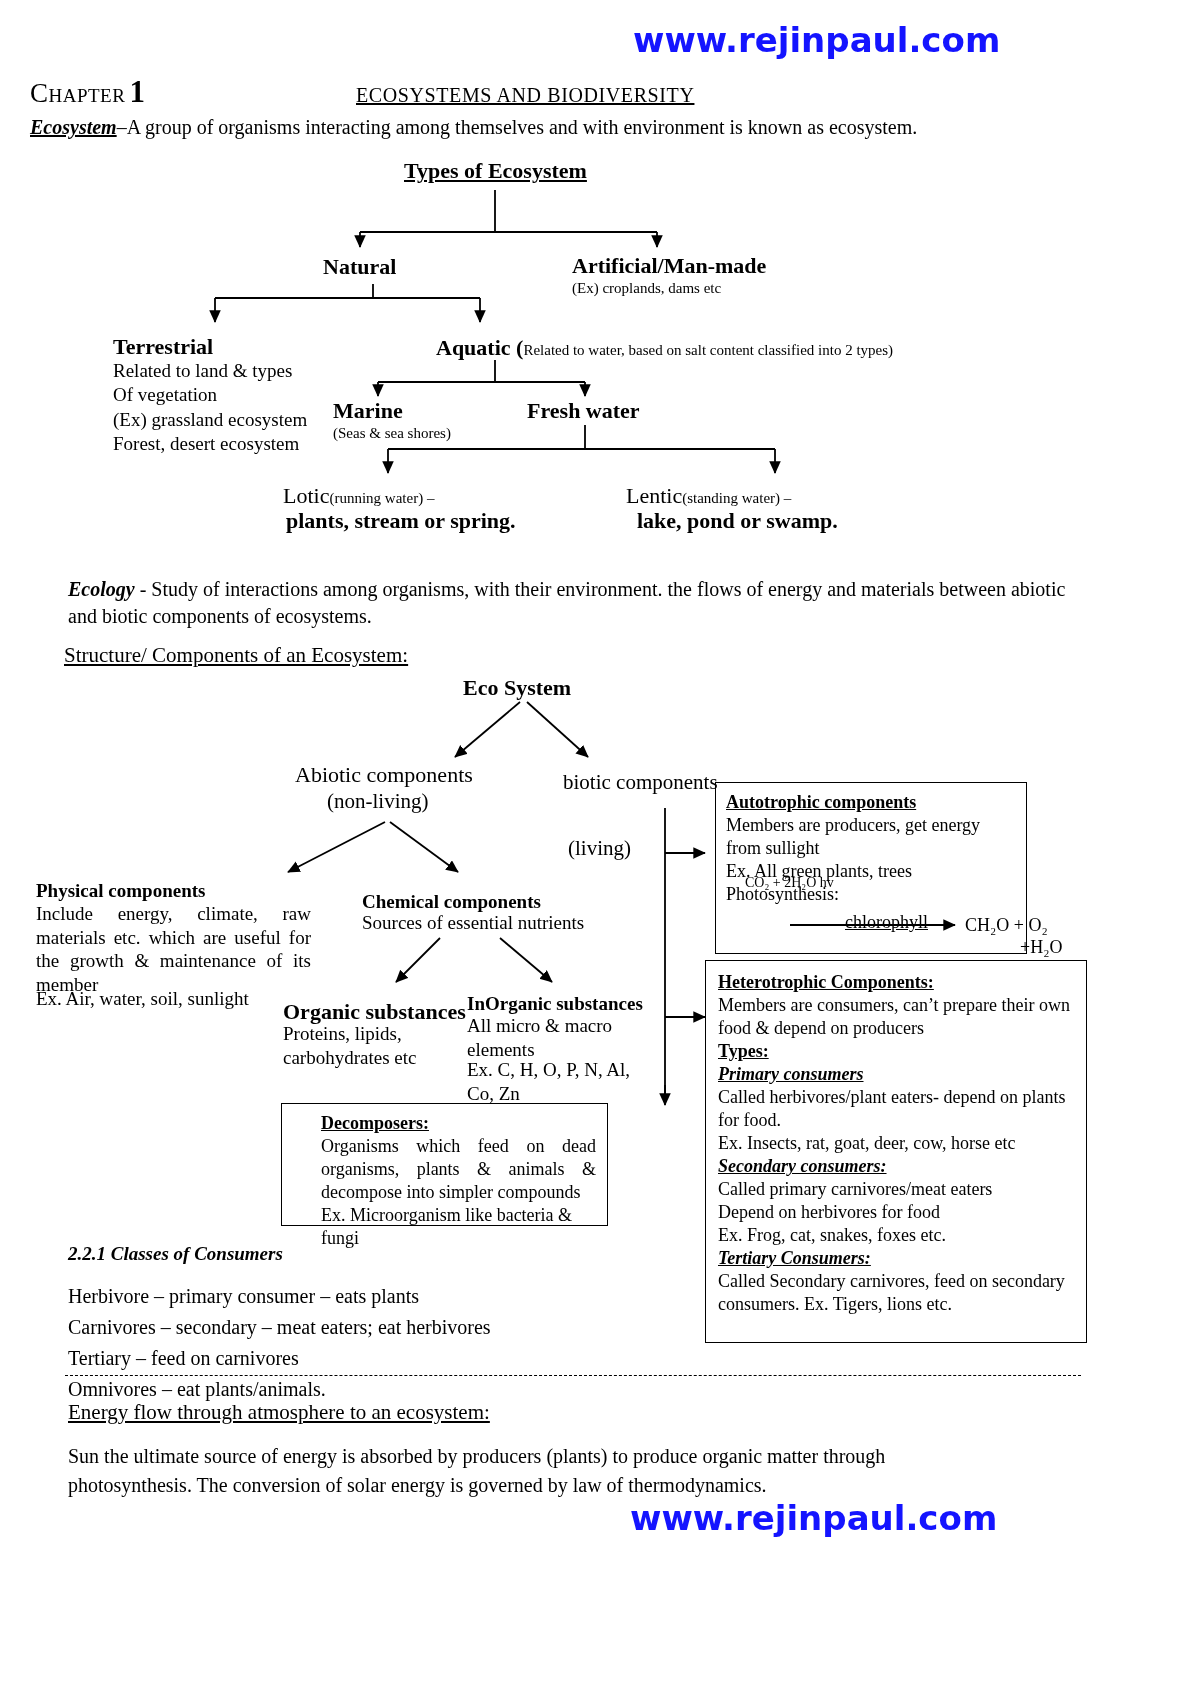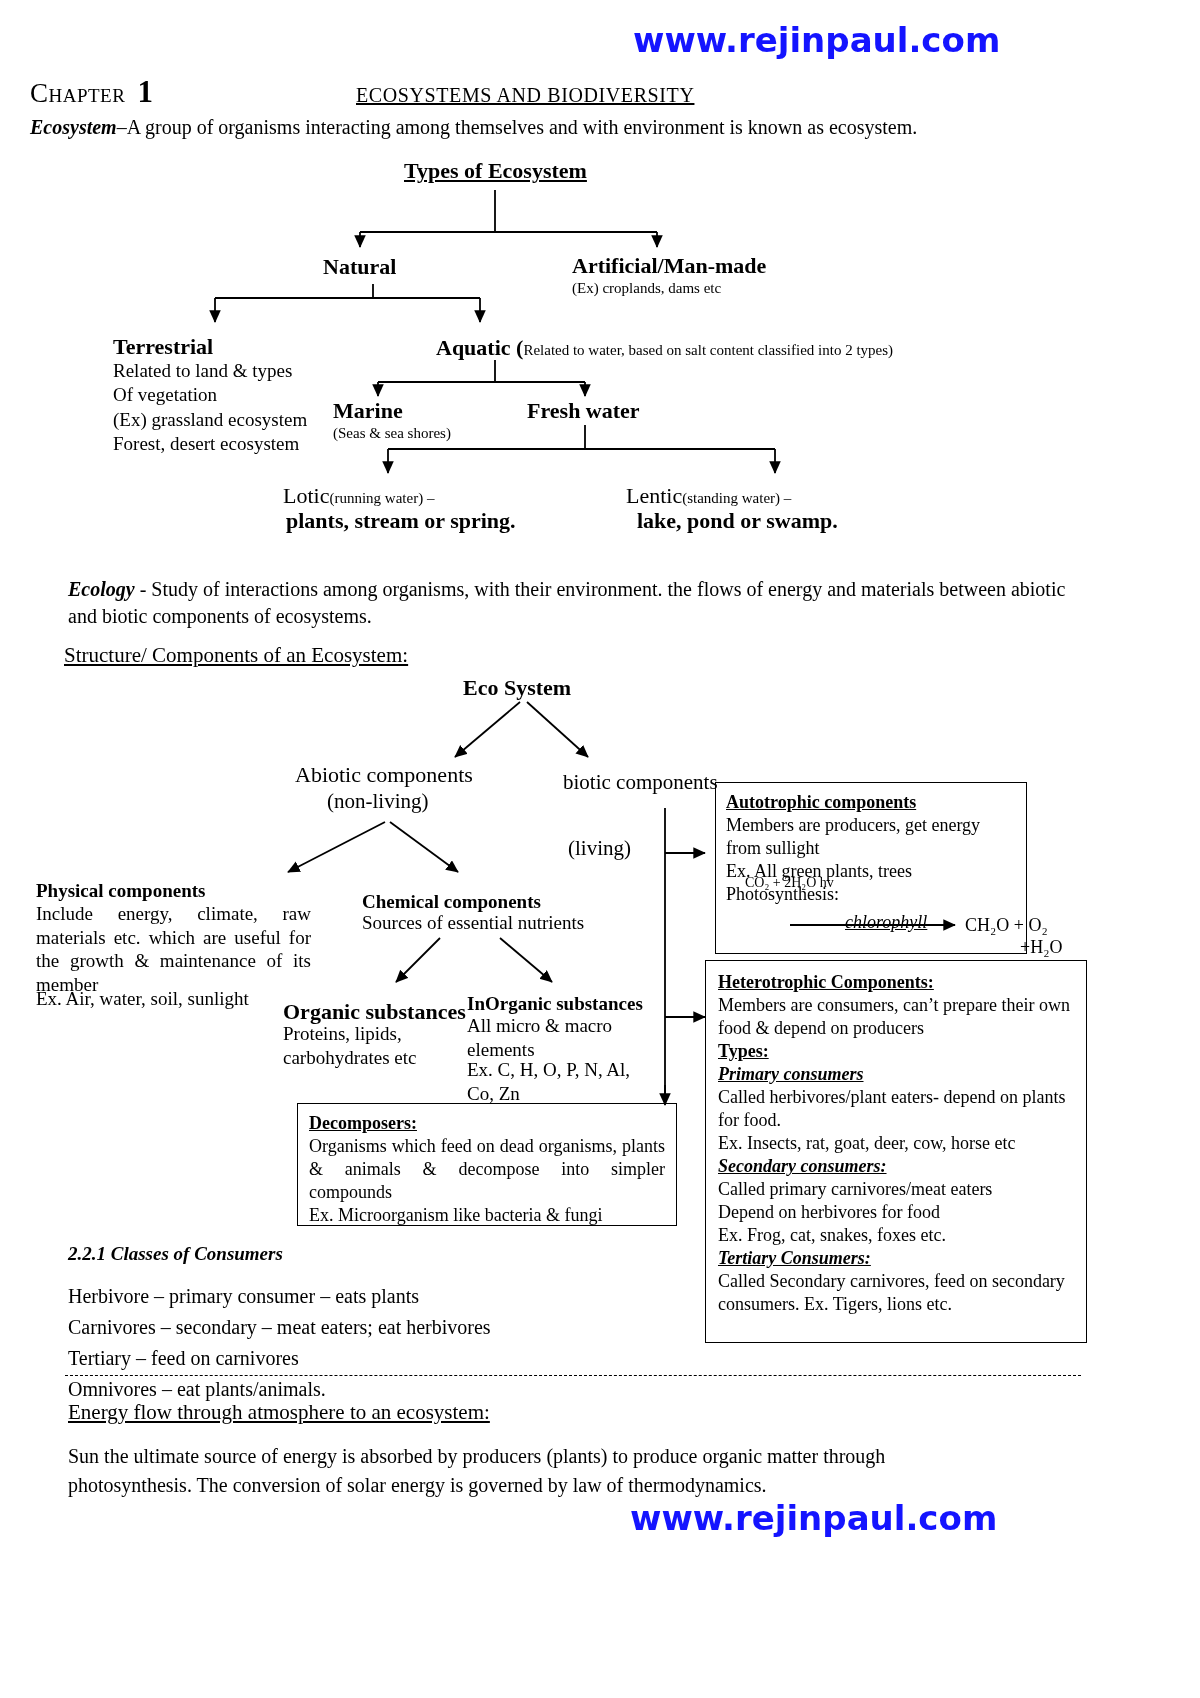--- a/index.html
+++ b/index.html
@@ -18,33 +18,33 @@
     font-family:"DejaVu Sans", sans-serif;
     color:#1414ff;
     font-size:34px;
     font-weight:bold;
     letter-spacing:0px;
   }
   .chapter-label { font-size:27px; font-variant:small-caps; letter-spacing:0.5px; }
   .chapter-num { font-size:31px; font-weight:bold; }
   .chapter-title { font-size:20px; letter-spacing:0.6px; text-decoration:underline; }
   .body-text { font-size:20px; line-height:1.35; }
-  .ital-u { font-style:italic; font-weight:bold; }
+  .ital-u { font-style:italic; font-weight:bold; text-decoration:underline; }
   .ital { font-style:italic; font-weight:bold; }
   .sec-head { font-size:21px; text-decoration:underline; }
   .center-head { font-size:22px; font-weight:bold; text-decoration:underline; }
 
   .n-big { font-size:22px; font-weight:bold; }
   .n-med { font-size:21px; font-weight:bold; }
   .n-sm { font-size:15px; }
   .n-reg { font-size:19px; }
 
   .box { border:1.5px solid #000; box-sizing:border-box; }
   .box-inner { padding:8px 10px; font-size:18px; line-height:1.28; }
-  .u { text-decoration:underline;font-style:italic; }
+  .u { text-decoration:underline; }
   .b { font-weight:bold; }
   .i { font-style:italic; }
   .bu { font-weight:bold; text-decoration:underline; }
   .biu { font-weight:bold; font-style:italic; text-decoration:underline; }
 
   .dashed-rule {
     border-top:1.5px dashed #000;
     width:1016px;
   }
 
@@ -94,21 +94,21 @@
     <line x1="665" y1="808" x2="665" y2="1100" stroke="#000" stroke-width="1.8"></line>
     <line x1="665" y1="853" x2="705" y2="853" stroke="#000" stroke-width="1.8" marker-end="url(#ah)"></line>
     <line x1="665" y1="1017" x2="705" y2="1017" stroke="#000" stroke-width="1.8" marker-end="url(#ah)"></line>
     <line x1="665" y1="1085" x2="665" y2="1105" stroke="#000" stroke-width="1.8" marker-end="url(#ah)"></line>
 
     <line x1="790" y1="925" x2="955" y2="925" stroke="#000" stroke-width="1.8" marker-end="url(#ah)"></line>
   </svg>
 
   <div class="abs watermark" style="left:633px; top:20px;">www.rejinpaul.com</div>
 
-  <div class="abs" style="left:30px; top:74px; display:flex; align-items:baseline; gap:12px;">
+  <div class="abs" style="left:30px; top:74px; display:flex; align-items:baseline; gap:4px;">
     <span class="chapter-label">Chapter</span>
     <span class="chapter-num">1</span>
   </div>
   <div class="abs chapter-title" style="left:356px; top:84px;">ECOSYSTEMS AND BIODIVERSITY</div>
 
   <div class="abs body-text" style="left:30px; top:114px; width:1140px;">
     <span class="ital-u">Ecosystem</span><span>–A group of organisms interacting among themselves and with environment is known as ecosystem.</span>
   </div>
 
   <div class="abs center-head" style="left:404px; top:158px;">Types of Ecosystem</div>
@@ -195,21 +195,21 @@
       <div>Ex. Insects, rat, goat, deer, cow, horse etc</div>
       <div class="biu">Secondary consumers:</div>
       <div>Called primary carnivores/meat eaters</div>
       <div>Depend on herbivores for food</div>
       <div>Ex. Frog, cat, snakes, foxes etc.</div>
       <div class="biu">Tertiary Consumers:</div>
       <div>Called Secondary carnivores, feed on secondary consumers. Ex. Tigers, lions etc.</div>
     </div>
   </div>
 
-  <div class="abs box" style="left:297px; top:1103px; width:380px; height:123px;">
+  <div class="abs box" style="left:281px; top:1103px; width:327px; height:123px;padding-left:28px;">
     <div class="box-inner" style="padding:8px 11px;">
       <div class="bu">Decomposers:</div>
       <div style="text-align:justify;">Organisms which feed on dead organisms, plants &amp; animals &amp; decompose into simpler compounds</div>
       <div>Ex. Microorganism like bacteria &amp; fungi</div>
     </div>
   </div>
 
   <div class="abs b i" style="left:68px; top:1243px; font-size:19px;">2.2.1 Classes of Consumers</div>
   <div class="abs" style="left:68px; top:1281px; font-size:20px; line-height:1.55;">
     <div>Herbivore – primary consumer – eats plants</div>

